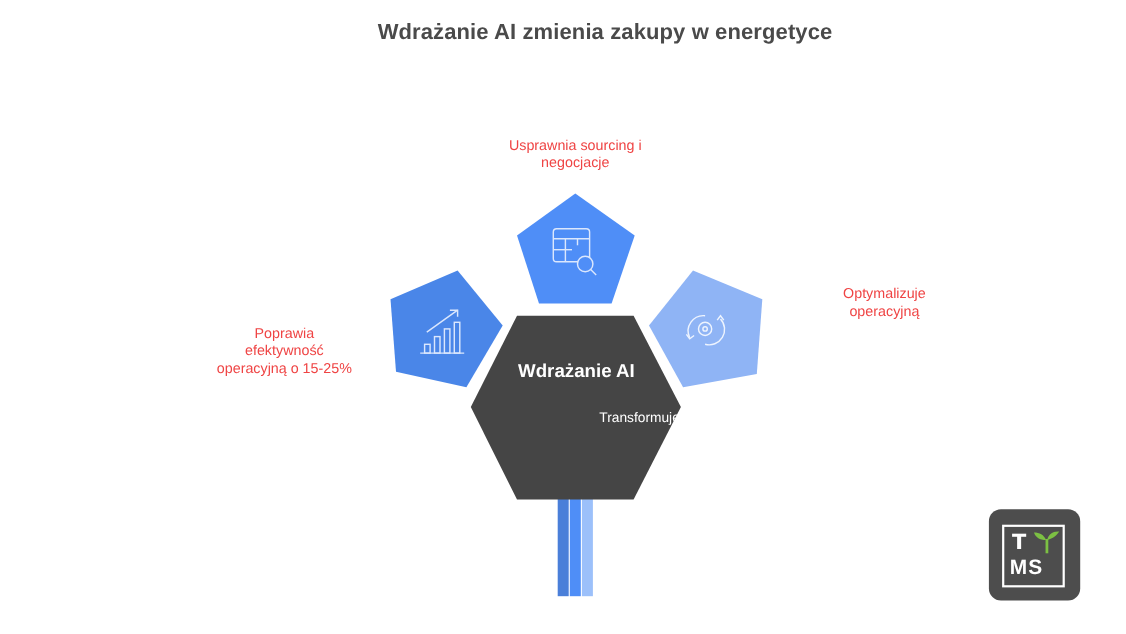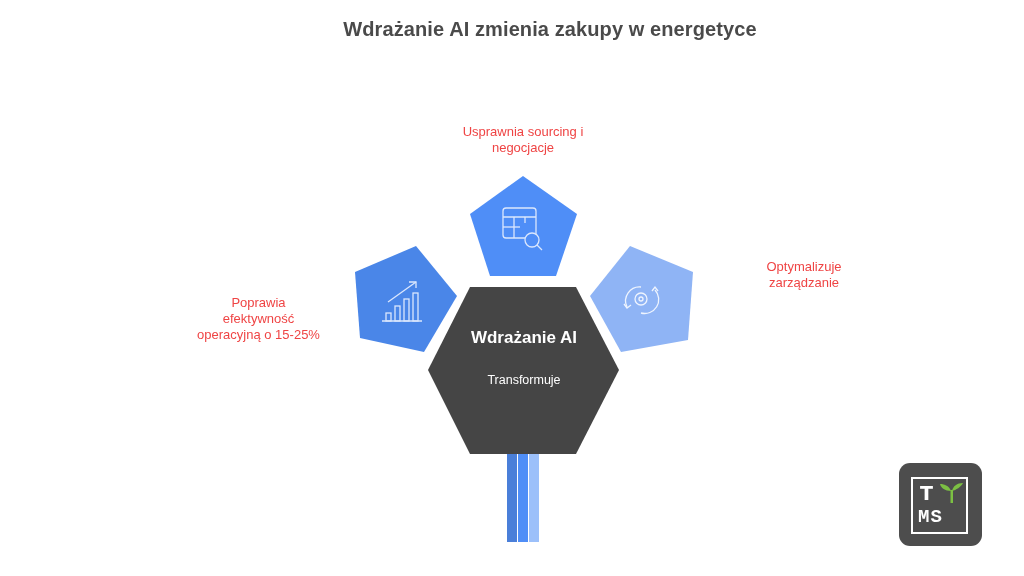--- a/index.html
+++ b/index.html
@@ -4,25 +4,25 @@
 <style>
   html, body { margin:0; padding:0; background:#ffffff; }
   body { width:1024px; height:576px; position:relative; overflow:hidden; font-family:"Liberation Sans", sans-serif; }
   .title { position:absolute; left:0; top:18px; width:1024px; text-align:center; font-size:20px; font-weight:bold; color:#4a4a4a; letter-spacing:0.1px;margin-left:38px; }
   .label { position:absolute; font-size:13px; line-height:16px; color:#ef4444; }
   .label-top { left:440px; top:124px; width:166px; text-align:center; }
   .label-left { left:180px; top:259px; width:157px; text-align:center;margin-top:36px; }
   .label-right { left:724px; top:259px; width:160px; text-align:center; }
   svg.diagram { position:absolute; left:0; top:0; }
   .center-title { position:absolute; left:430px; top:328px; width:188px; text-align:center; font-size:17px; font-weight:bold; color:#ffffff; }
-  .center-sub { position:absolute; left:430px; top:372px; width:188px; text-align:center; font-size:12.5px; line-height:16px; color:#ffffff; }
+  .center-sub { position:absolute; left:430px; top:372px; width:188px; text-align:right; font-size:12.5px; line-height:16px; color:#ffffff; }
   .logo { position:absolute; left:899px; top:463px; width:83px; height:83px; background:#4d4d4d; border-radius:11px; }
   .logo-inner { position:absolute; left:12px; top:14px; width:53px; height:53px; border:2.5px solid #ffffff; }
   .logo-t { position:absolute; left:7px; top:3px; font-size:19px; font-weight:bold; color:#ffffff; font-family:"DejaVu Sans", sans-serif; }
-  .logo-ms { position:absolute; left:5px; top:27px; font-size:19px; font-weight:bold; color:#ffffff; font-family:Liberation Mono, monospace; letter-spacing:1px; }
+  .logo-ms { position:absolute; left:5px; top:27px; font-size:19px; font-weight:bold; color:#ffffff; font-family:Liberation Sans, sans-serif; letter-spacing:1px; }
   .logo-sprout { position:absolute; left:26px; top:4px; }
 </style>
 </head>
 <body>
 
 <div class="title">Wdrażanie AI zmienia zakupy w energetyce</div>
 
 <svg class="diagram" width="1024" height="576" viewBox="0 0 1024 576">
 
   <g>
@@ -78,21 +78,21 @@
 </div>
 
 <div class="label label-left">
   <div>Poprawia</div>
   <div>efektywność</div>
   <div>operacyjną o 15-25%</div>
 </div>
 
 <div class="label label-right">
   <div>Optymalizuje</div>
-  <div>zarządzanie</div>
+  <div>operacyjną</div>
 </div>
 
 <div class="center-title">Wdrażanie AI</div>
 <div class="center-sub">
   <div>Transformuje</div>
 </div>
 
 <div class="logo">
   <div class="logo-inner">
     <span class="logo-t">T</span>

